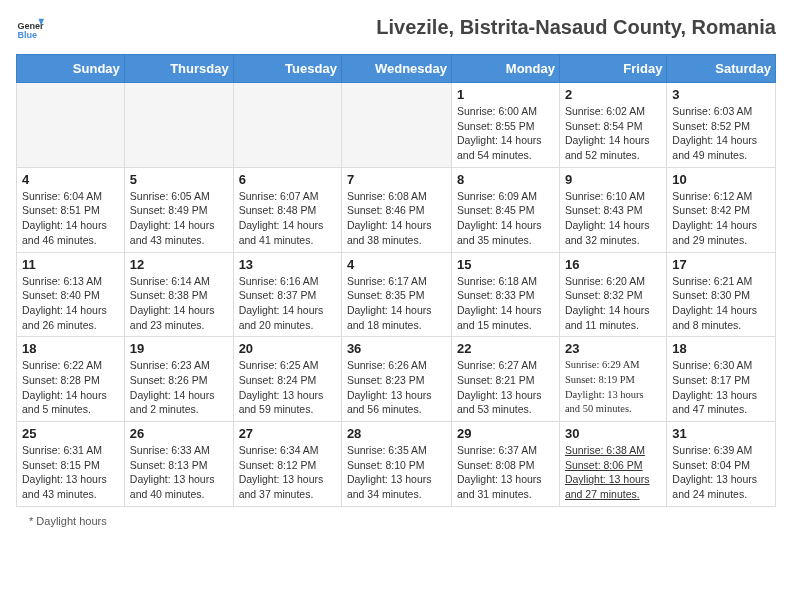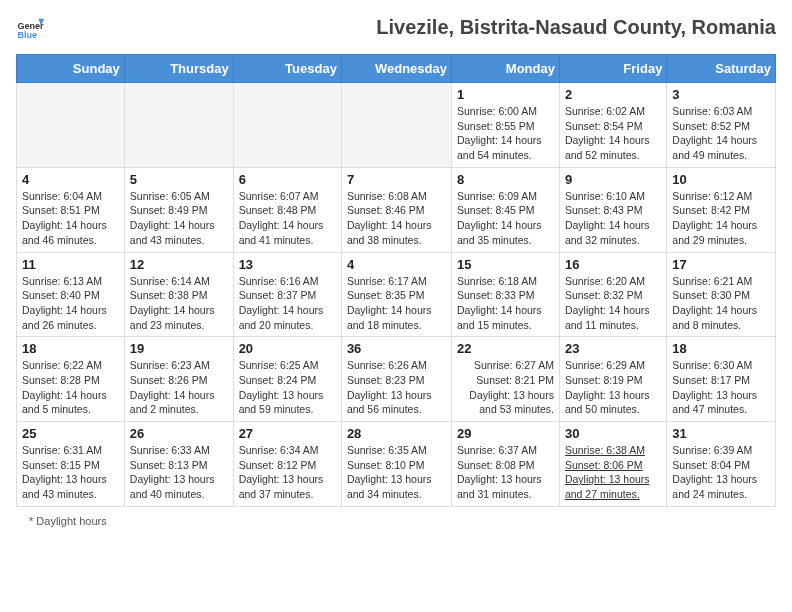--- a/index.html
+++ b/index.html
@@ -243,27 +243,27 @@
 Daylight: 13 hours and 59 minutes.</div>
         </td>
         <td>
           <div class="day-number">36</div>
           <div class="day-info" style="white-space: pre-line;">Sunrise: 6:26 AM
 Sunset: 8:23 PM
 Daylight: 13 hours and 56 minutes.</div>
         </td>
         <td>
           <div class="day-number">22</div>
-          <div class="day-info" style="white-space: pre-line; text-align: right;">Sunrise: 6:27 AM
+          <div class="day-info" style="white-space: pre-line;">Sunrise: 6:27 AM
 Sunset: 8:21 PM
 Daylight: 13 hours and 53 minutes.</div>
         </td>
         <td>
           <div class="day-number">23</div>
-          <div class="day-info" style="white-space: pre-line;">Sunrise: 6:29 AM
+          <div class="day-info" style="white-space: pre-line; font-family: Liberation Serif, serif;">Sunrise: 6:29 AM
 Sunset: 8:19 PM
 Daylight: 13 hours and 50 minutes.</div>
         </td>
         <td>
           <div class="day-number">18</div>
           <div class="day-info" style="white-space: pre-line;">Sunrise: 6:30 AM
 Sunset: 8:17 PM
 Daylight: 13 hours and 47 minutes.</div>
         </td>
       </tr>

